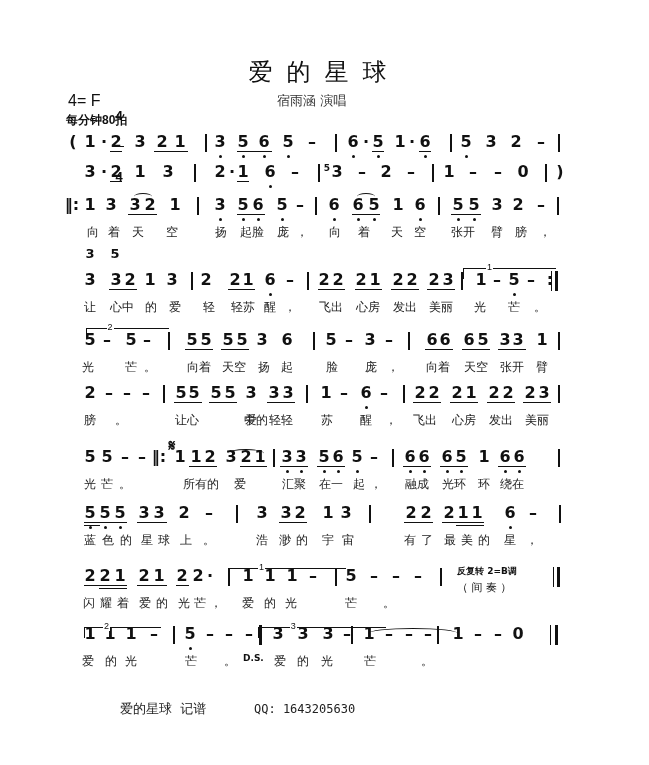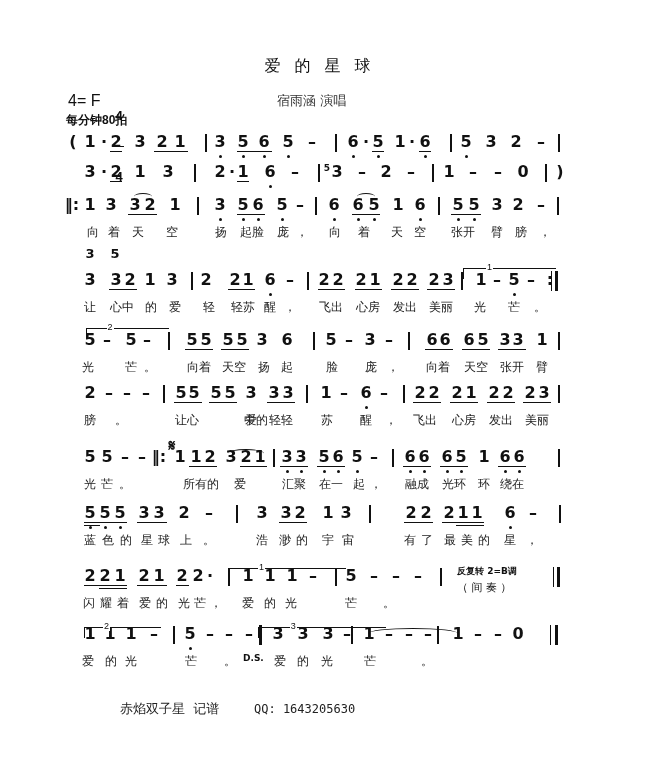--- a/index.html
+++ b/index.html
@@ -1,18 +1,18 @@
 <!DOCTYPE html>
 <html><head>
 <meta charset="utf-8">
 <style>
   html,body{margin:0;padding:0;background:#fff;}
   body{width:649px;height:765px;position:relative;overflow:hidden;font-family:"Liberation Sans","DejaVu Sans",sans-serif;color:#111;}
   .abs{position:absolute;white-space:pre;}
-  .title{left:0;width:649px;top:56px;text-align:center;font-size:16px;letter-spacing:14px;font-family:"DejaVu Sans",sans-serif;}
+  .title{left:0;width:649px;top:56px;text-align:center;font-size:24px;letter-spacing:14px;font-family:"DejaVu Sans",sans-serif;}
   .singer{left:277px;top:92px;font-size:13px;font-family:"DejaVu Serif",serif;color:#333;}
   .key{left:68px;top:92px;font-size:16px;}
   .frac{left:114px;top:86px;font-size:13px;font-weight:bold;line-height:12px;text-align:center;}
   .tempo{left:66px;top:112px;font-size:12px;font-weight:bold;}
   .n{position:absolute;font-size:16px;font-weight:bold;font-family:"DejaVu Sans",sans-serif;transform:translateX(-50%);}
   .ly{position:absolute;font-size:12px;font-family:"DejaVu Sans",sans-serif;color:#222;transform:translateX(-50%);white-space:pre;}
   .bar{position:absolute;width:1.5px;background:#111;height:18px;}
   .ul{position:absolute;height:1.2px;background:#111;}
   .dot{position:absolute;width:3px;height:3px;border-radius:50%;background:#111;}
   .volta{position:absolute;border-top:1.2px solid #111;border-left:1.2px solid #111;height:10px;}
@@ -499,14 +499,14 @@
     <div class="volta" style="left: 84px; width: 76px; top: 627px;"></div>
     <div class="voltalbl" style="left: 103px; top: 621px;">2</div>
     <div class="volta" style="left: 258px; width: 127px; top: 627px;"></div>
     <div class="voltalbl" style="left: 289.75px; top: 621px;">3</div>
     <div class="n" style="left: 243px; top: 653px; font-size: 9px; transform: none;">D.S.</div>
     <div class="" style="position: absolute; left: 368px; width: 90px; top: 628px; height: 10px; border-top: 1.2px solid rgb(17, 17, 17); border-radius: 50% 50% 0px 0px;"></div>
     <div class="" style="position: absolute; left: 134px; width: 18px; top: 193px; height: 6px; border-top: 1.2px solid rgb(17, 17, 17); border-radius: 50% 50% 0px 0px;"></div>
     <div class="" style="position: absolute; left: 357px; width: 18px; top: 193px; height: 6px; border-top: 1.2px solid rgb(17, 17, 17); border-radius: 50% 50% 0px 0px;"></div>
   </div>
 
-<div class="abs footer" style="left:120px;">赤焰双子星  记谱</div>
+<div class="abs footer" style="left:120px;">爱的星球  记谱</div>
 <div class="abs footer2" style="left:254px;">QQ: 1643205630</div>
 
 </body></html>

